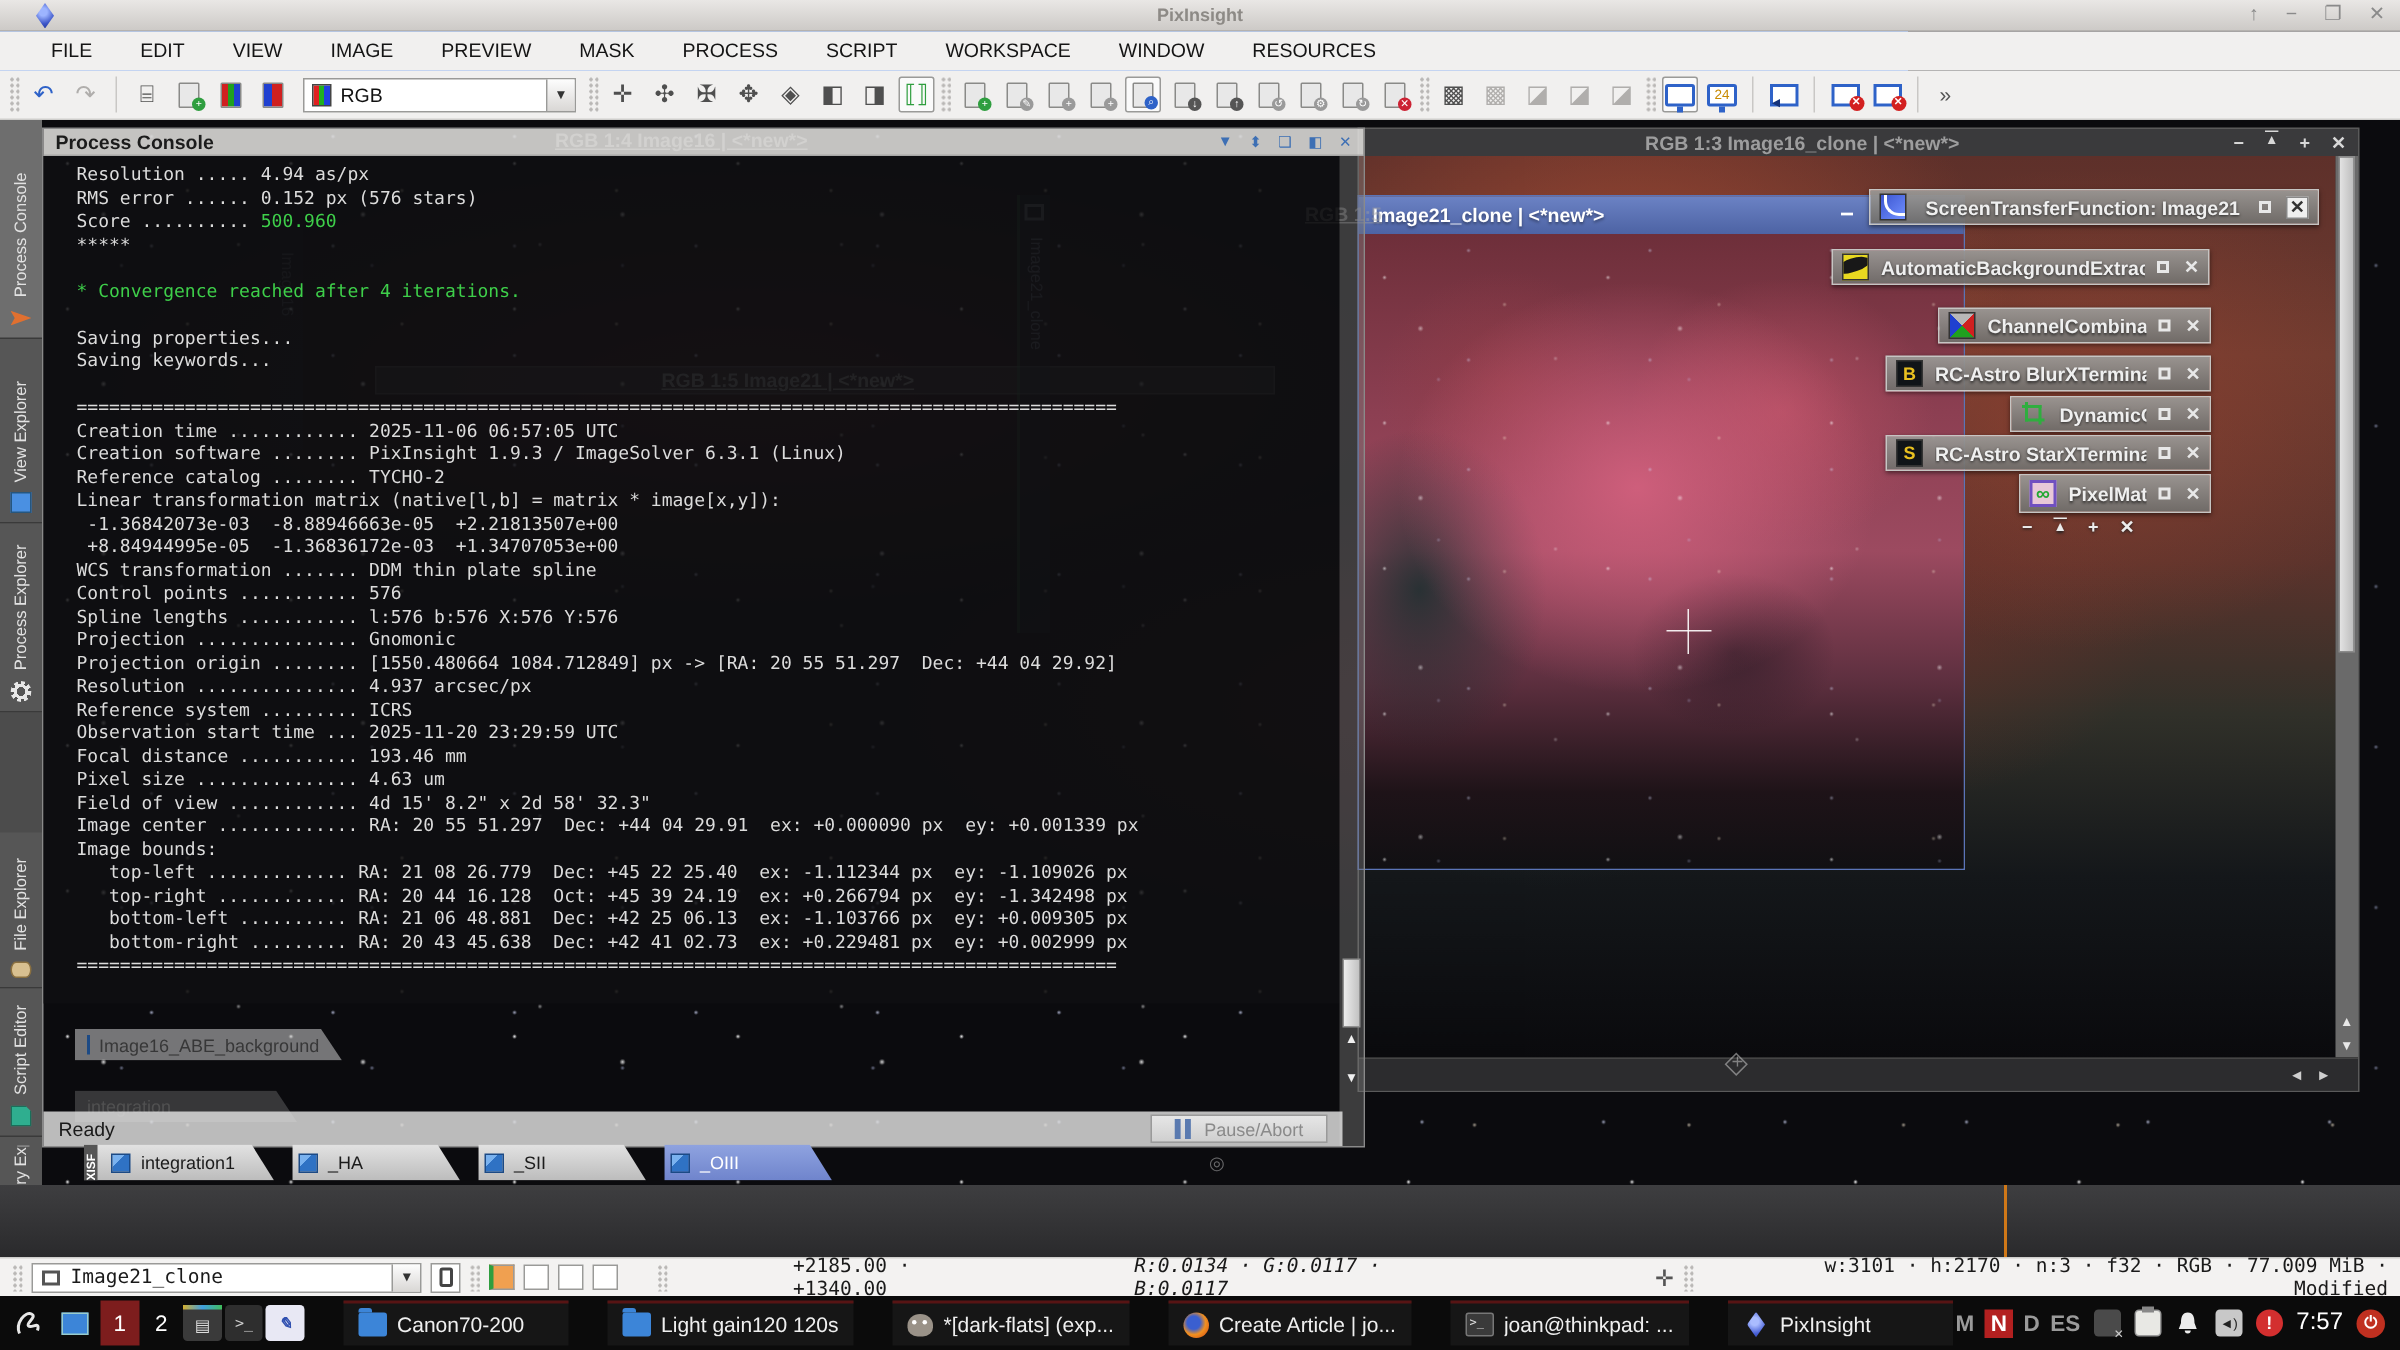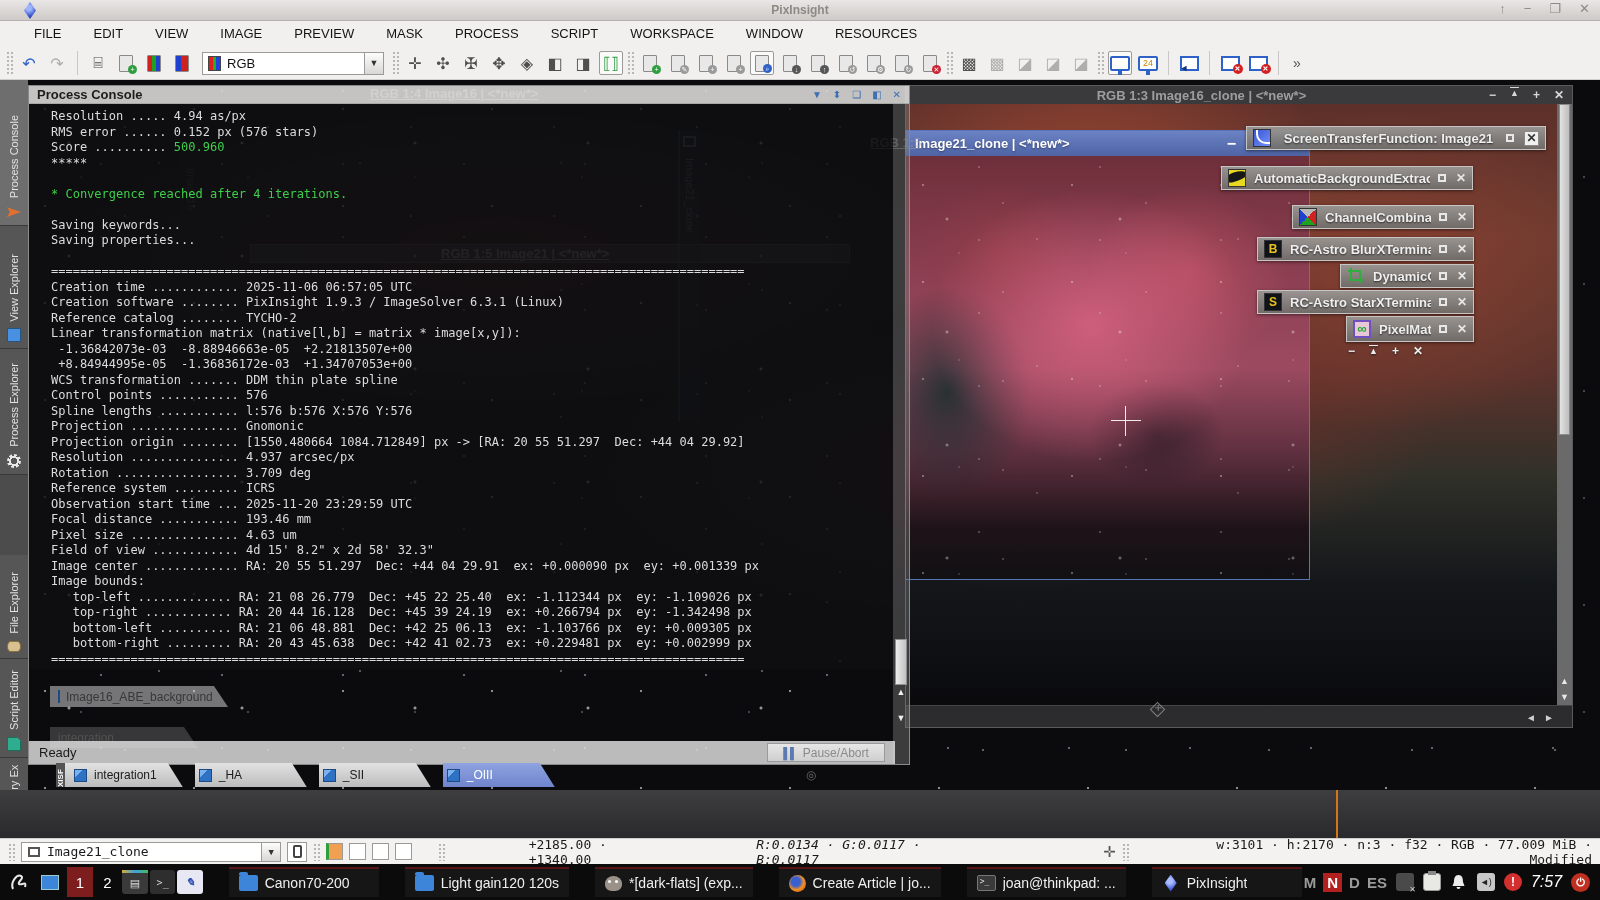--- a/index.html
+++ b/index.html
@@ -297,21 +297,21 @@
   .trayletter.hot { color:#fff; background:#b32020; padding:1px 4px; }
   .tray-sq { width:18px; height:18px; border-radius:3px; }
   .t-tablet { background:#4a4a4a; position:relative; }
   .t-tablet::after { content:"✕"; position:absolute; right:-2px; bottom:-3px; font-size:8px; color:#ccc; }
   .t-clip { background:#e8e8e4; border:1px solid #999; }
   .t-clip::before { content:""; display:block; margin:-3px auto 0; width:8px; height:4px; background:#888; }
   .t-bell { background:transparent; }
   .t-vol { background:#c8c8c8; color:#222; font-size:9px; text-align:center; line-height:18px; }
   .t-alert { background:#d32f2f; border-radius:50%; color:#fff; font-weight:bold; text-align:center;
     line-height:18px; font-size:12px; }
-  .clock { color:#fff; font-size:16px;font-style:italic; }
+  .clock { color:#fff; font-size:16px; }
   .t-power { width:19px; height:19px; border-radius:50%; background:#c03020; color:#fff;
     text-align:center; line-height:19px; font-size:11px; font-weight:bold; }
 </style>
 </head>
 <body>
 
 <div class="app">
 
   <div class="titlebar">
     <span class="pi-logo"></span>
@@ -556,24 +556,24 @@
           <div class="cline"><span>Score .......... </span><span class="grn">500.960</span></div>
 
           <div class="cline"><span>*****</span><span class="grn"></span></div>
 
           <div class="cline"><span></span><span class="grn"></span></div>
 
           <div class="cline green"><span>* Convergence reached after 4 iterations.</span><span class="grn"></span></div>
 
           <div class="cline"><span></span><span class="grn"></span></div>
 
+          <div class="cline"><span>Saving properties...</span><span class="grn"></span></div>
+
           <div class="cline"><span>Saving keywords...</span><span class="grn"></span></div>
 
-          <div class="cline"><span>Saving properties...</span><span class="grn"></span></div>
-
           <div class="cline"><span></span><span class="grn"></span></div>
 
           <div class="cline"><span>================================================================================================</span><span class="grn"></span></div>
 
           <div class="cline"><span>Creation time ............ 2025-11-06 06:57:05 UTC</span><span class="grn"></span></div>
 
           <div class="cline"><span>Creation software ........ PixInsight 1.9.3 / ImageSolver 6.3.1 (Linux)</span><span class="grn"></span></div>
 
           <div class="cline"><span>Reference catalog ........ TYCHO-2</span><span class="grn"></span></div>
 
@@ -588,39 +588,38 @@
           <div class="cline"><span>Control points ........... 576</span><span class="grn"></span></div>
 
           <div class="cline"><span>Spline lengths ........... l:576 b:576 X:576 Y:576</span><span class="grn"></span></div>
 
           <div class="cline"><span>Projection ............... Gnomonic</span><span class="grn"></span></div>
 
           <div class="cline"><span>Projection origin ........ [1550.480664 1084.712849] px -&gt; [RA: 20 55 51.297  Dec: +44 04 29.92]</span><span class="grn"></span></div>
 
           <div class="cline"><span>Resolution ............... 4.937 arcsec/px</span><span class="grn"></span></div>
 
-          <div class="cline"><span>Rotation ................. 3.709 deg</span><span class="grn"></span></div>
 
           <div class="cline"><span>Reference system ......... ICRS</span><span class="grn"></span></div>
 
           <div class="cline"><span>Observation start time ... 2025-11-20 23:29:59 UTC</span><span class="grn"></span></div>
 
           <div class="cline"><span>Focal distance ........... 193.46 mm</span><span class="grn"></span></div>
 
           <div class="cline"><span>Pixel size ............... 4.63 um</span><span class="grn"></span></div>
 
           <div class="cline"><span>Field of view ............ 4d 15' 8.2" x 2d 58' 32.3"</span><span class="grn"></span></div>
 
           <div class="cline"><span>Image center ............. RA: 20 55 51.297  Dec: +44 04 29.91  ex: +0.000090 px  ey: +0.001339 px</span><span class="grn"></span></div>
 
           <div class="cline"><span>Image bounds:</span><span class="grn"></span></div>
 
           <div class="cline"><span>   top-left ............. RA: 21 08 26.779  Dec: +45 22 25.40  ex: -1.112344 px  ey: -1.109026 px</span><span class="grn"></span></div>
 
-          <div class="cline"><span>   top-right ............ RA: 20 44 16.128  Dec: +45 39 24.19  ex: +0.266794 px  ey: -1.342498 px</span><span class="grn"></span></div>
+          <div class="cline"><span>   top-right ............ RA: 20 44 16.128  Oct: +45 39 24.19  ex: +0.266794 px  ey: -1.342498 px</span><span class="grn"></span></div>
 
           <div class="cline"><span>   bottom-left .......... RA: 21 06 48.881  Dec: +42 25 06.13  ex: -1.103766 px  ey: +0.009305 px</span><span class="grn"></span></div>
 
           <div class="cline"><span>   bottom-right ......... RA: 20 43 45.638  Dec: +42 41 02.73  ex: +0.229481 px  ey: +0.002999 px</span><span class="grn"></span></div>
 
           <div class="cline"><span>================================================================================================</span><span class="grn"></span></div>
         </div>
       <div class="csb">
         <span class="thumb"></span>
         <span class="arr" style="top:88%">▲</span>

